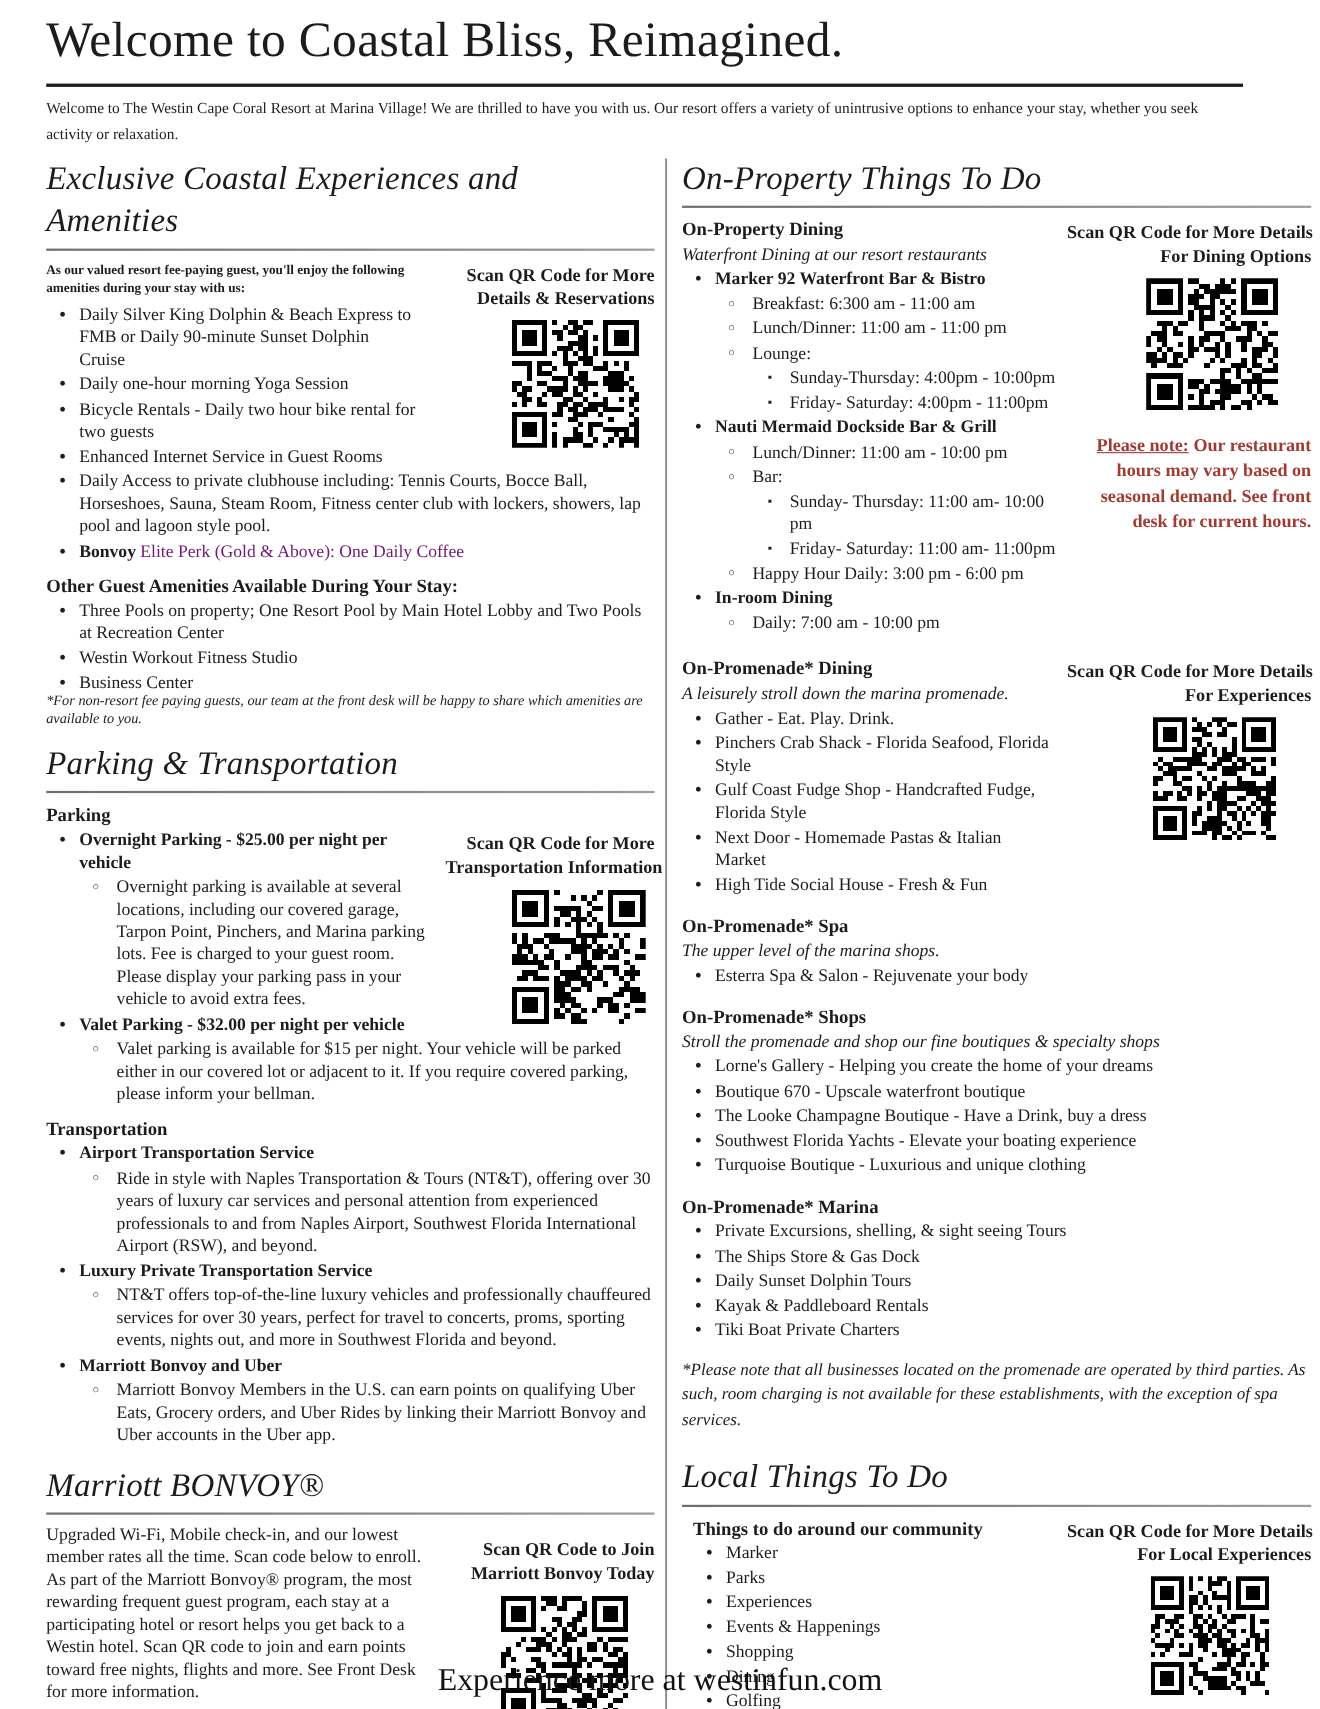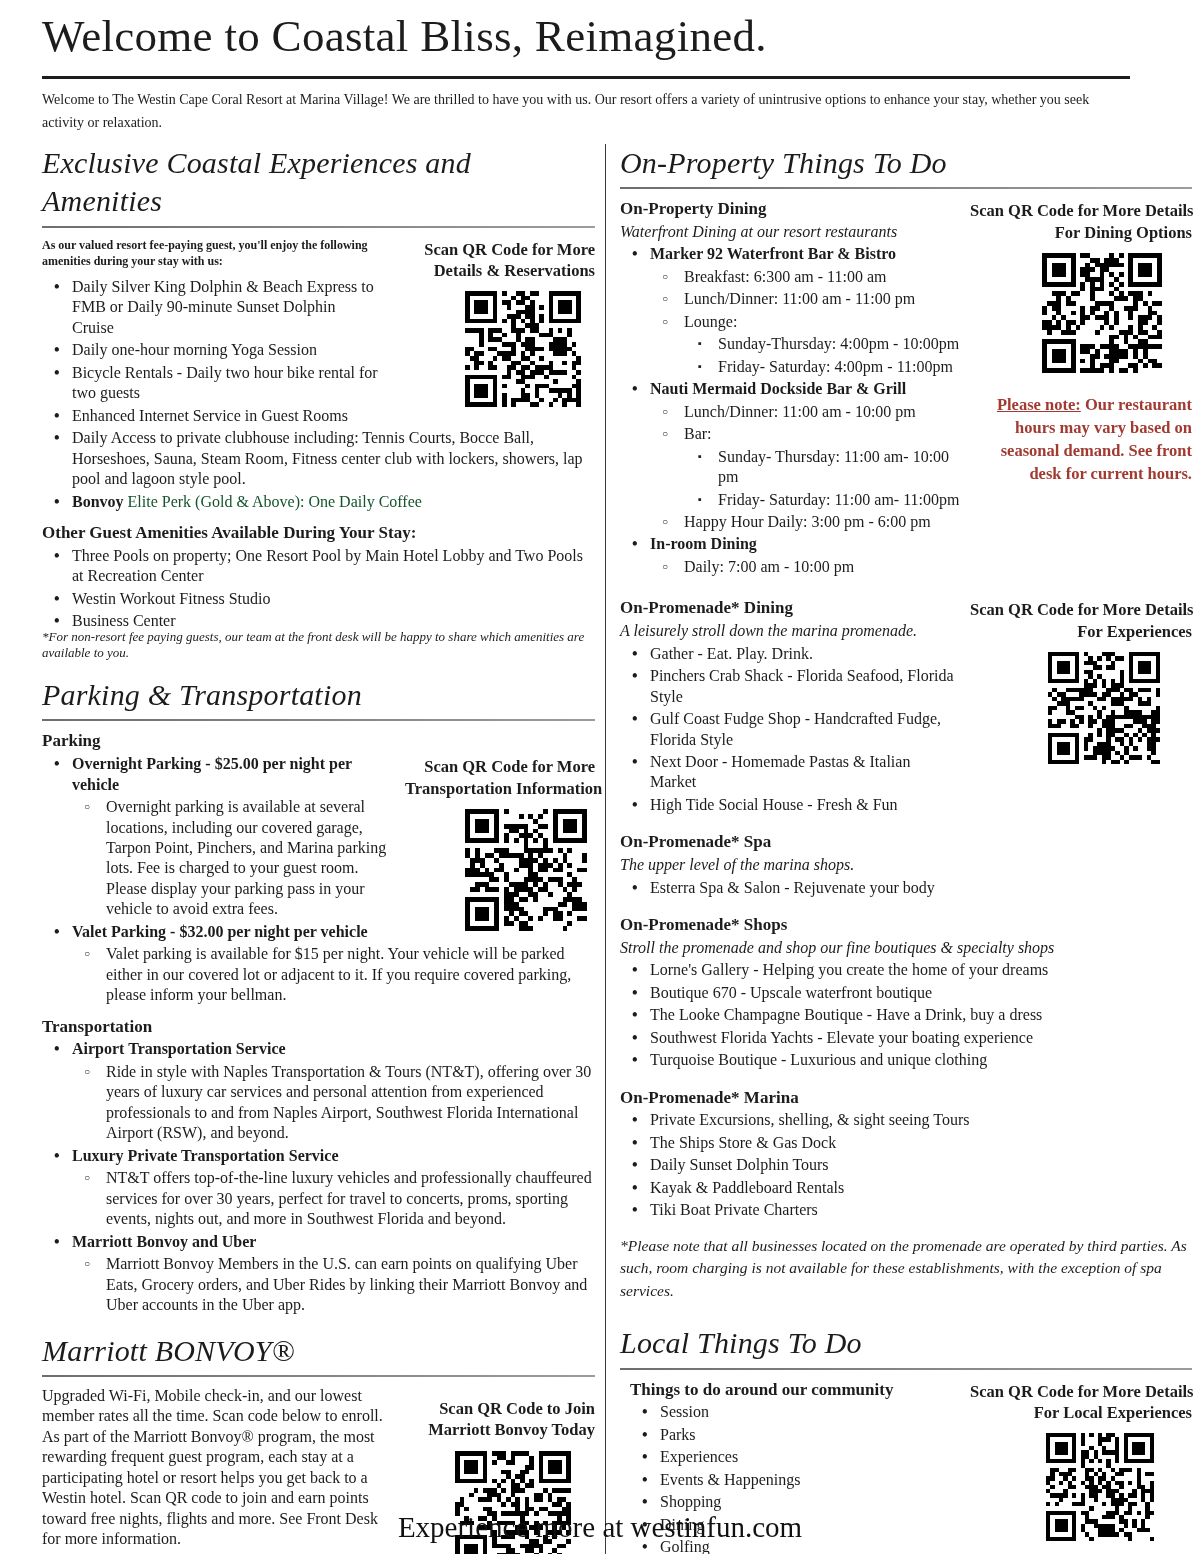--- a/index.html
+++ b/index.html
@@ -19,21 +19,21 @@
   .col-right{flex:1;border-left:1.5px solid #3a3a3a;padding-left:14px;min-height:1360px;}
 
   h2{font-size:30px;font-weight:500;margin:0;letter-spacing:.2px;font-style:italic;}
   .h2-rule{height:2px;background:linear-gradient(to right,#6e6e6e,#9c9c9c);margin:5px 0 9px 0;}
   section{margin-bottom:14px;}
 
   .b{font-weight:700;}
   .bold-intro{font-weight:700;font-size:12px;margin:2px 0 8px 0;line-height:1.35;}
   .sub-label{font-weight:700;font-size:17px;margin:10px 0 2px 0;}
   .tagline{font-style:italic;margin:0 0 2px 0;}
-  .gray{color:#14532d;margin-top:48px;}
+  .gray{color:#701a75;margin-top:48px;}
 
   .li{position:relative;margin:2px 0;}
   .l1{padding-left:30px;}
   .l1::before{content:"\2022";position:absolute;left:12px;font-weight:700;}
   .l1b{font-weight:700;}
   .l1b > span:not(.b){font-weight:400;}
   .l2{padding-left:64px;}
   .l2::before{content:"\25CB";position:absolute;left:42px;top:4px;font-size:10px;font-weight:700;}
   .l3{padding-left:98px;}
   .l3::before{content:"\25AA";position:absolute;left:78px;top:2px;font-size:11px;}
@@ -2056,21 +2056,21 @@
                 <rect x="5" y="24" width="1" height="1"></rect>
                 <rect x="6" y="24" width="1" height="1"></rect>
                 <rect x="10" y="24" width="1" height="1"></rect>
                 <rect x="19" y="24" width="1" height="1"></rect>
                 <rect x="24" y="24" width="1" height="1"></rect>
               </svg>
             </div>
         </div>
         <p class="sub-label" style="margin-top:0;padding-left:10px;">Things to do around our community</p>
         <div style="padding-left:10px;">
-          <div class="li l1">Session</div>
+          <div class="li l1">Marker</div>
           <div class="li l1">Parks</div>
           <div class="li l1">Experiences</div>
           <div class="li l1">Events &amp; Happenings</div>
           <div class="li l1">Shopping</div>
           <div class="li l1">Dining</div>
           <div class="li l1">Golfing</div>
 
         </div>
         <div class="clear"></div>
       </section>

